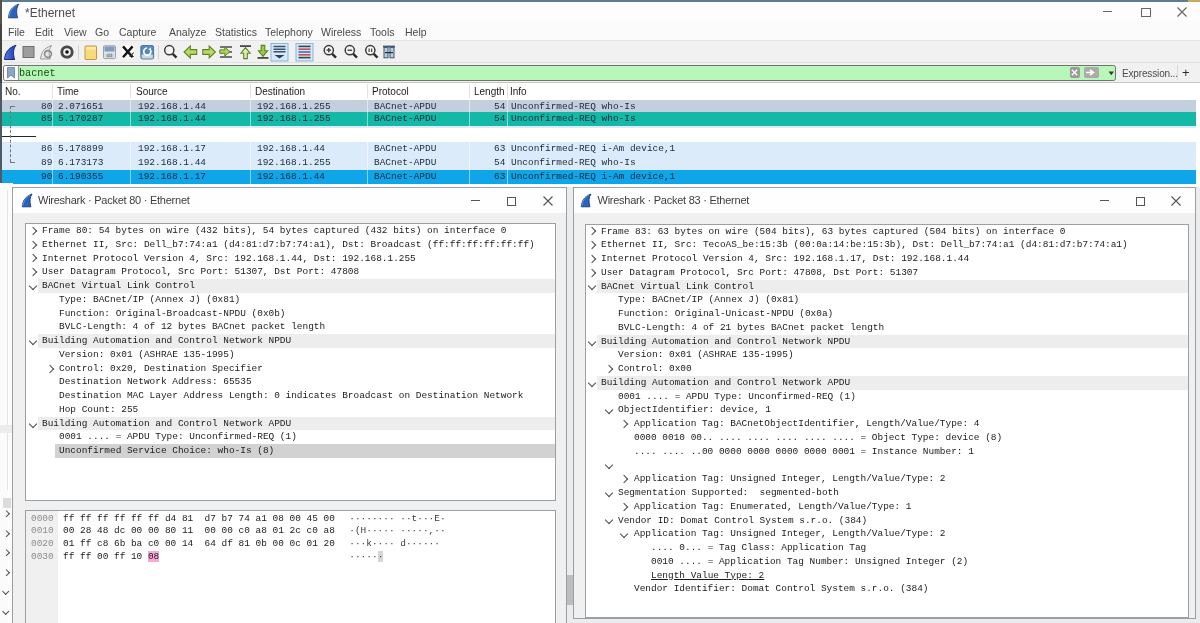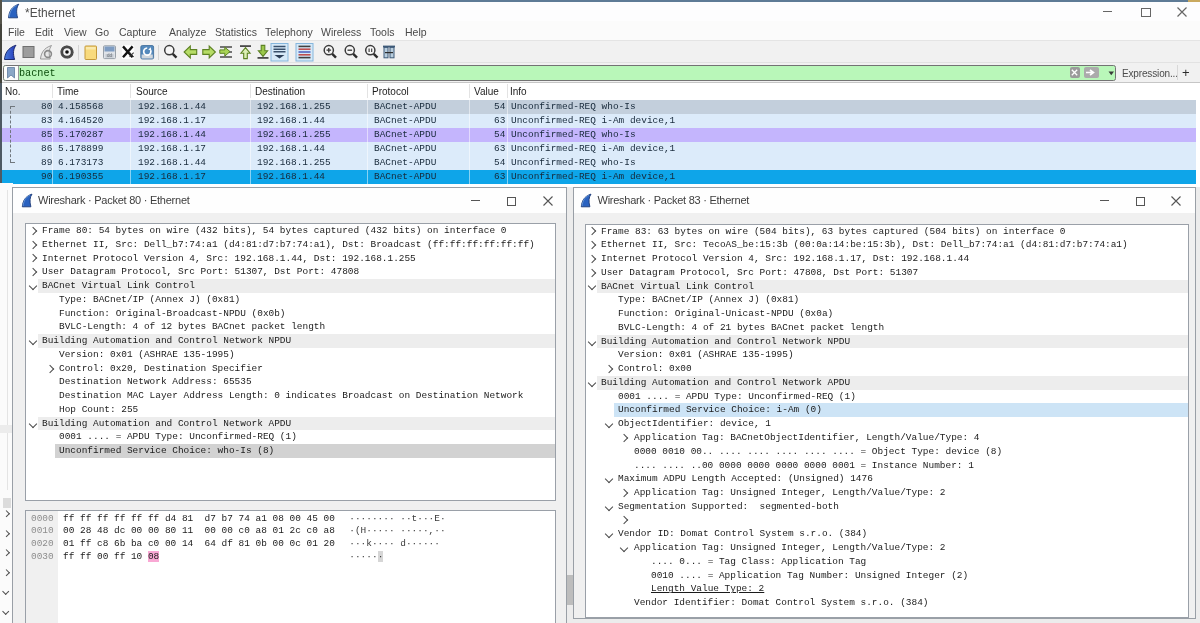--- a/index.html
+++ b/index.html
@@ -200,37 +200,37 @@
     <span style="position:absolute;left:1122px;top:5px;font-size:10px;letter-spacing:-0.15px;color:#4c4c4c;">Expression...</span>
     <div style="position:absolute;left:1177px;top:2px;width:1px;height:15px;background:#d8d8d8;"></div>
     <span style="position:absolute;left:1182px;top:2px;font-size:13px;color:#2b2b2b;">+</span>
   </div>
   <div class="abs" id="plheader">
     <span class="hcol" style="left:5px;">No.</span>
     <span class="hcol" style="left:57px;">Time</span>
     <span class="hcol" style="left:136px;">Source</span>
     <span class="hcol" style="left:255px;">Destination</span>
     <span class="hcol" style="left:372px;">Protocol</span>
-    <span class="hcol" style="left:474px;">Value</span>
+    <span class="hcol" style="left:474px;">Length</span>
     <span class="hcol" style="left:510px;">Info</span>
     <div class="hsep" style="left:52px;"></div>
     <div class="hsep" style="left:130px;"></div>
     <div class="hsep" style="left:250px;"></div>
     <div class="hsep" style="left:367px;"></div>
     <div class="hsep" style="left:469px;"></div>
     <div class="hsep" style="left:506.5px;"></div>
   </div>
   <div class="abs m" id="packets">
     <div class="prow" style="top:0;background:#c3cfdc;">
-      <span style="left:39px;">80</span><span style="left:56px;">4.158568</span><span style="left:136px;">192.168.1.44</span><span style="left:255px;">192.168.1.255</span><span style="left:372px;">BACnet-APDU</span><span style="left:492px;">54</span><span style="left:509px;">Unconfirmed-REQ who-Is</span>
+      <span style="left:39px;">80</span><span style="left:56px;">2.071651</span><span style="left:136px;">192.168.1.44</span><span style="left:255px;">192.168.1.255</span><span style="left:372px;">BACnet-APDU</span><span style="left:492px;">54</span><span style="left:509px;">Unconfirmed-REQ who-Is</span>
     </div>
     <div class="prow" style="top:14px;background:#dcebfa;">
       <span style="left:39px;">83</span><span style="left:56px;">4.164520</span><span style="left:136px;">192.168.1.17</span><span style="left:255px;">192.168.1.44</span><span style="left:372px;">BACnet-APDU</span><span style="left:492px;">63</span><span style="left:509px;">Unconfirmed-REQ i-Am device,1</span>
     </div>
-    <div class="prow" style="top:28px;background:#c4b5fd;text-decoration:underline;">
+    <div class="prow" style="top:12px;background:#14b8a6;text-decoration:underline;">
       <span style="left:39px;">85</span><span style="left:56px;">5.170287</span><span style="left:136px;">192.168.1.44</span><span style="left:255px;">192.168.1.255</span><span style="left:372px;">BACnet-APDU</span><span style="left:492px;">54</span><span style="left:509px;">Unconfirmed-REQ who-Is</span>
     </div>
     <div class="prow" style="top:42px;background:#dcebfa;">
       <span style="left:39px;">86</span><span style="left:56px;">5.178899</span><span style="left:136px;">192.168.1.17</span><span style="left:255px;">192.168.1.44</span><span style="left:372px;">BACnet-APDU</span><span style="left:492px;">63</span><span style="left:509px;">Unconfirmed-REQ i-Am device,1</span>
     </div>
     <div class="prow" style="top:56px;background:#dcebfa;">
       <span style="left:39px;">89</span><span style="left:56px;">6.173173</span><span style="left:136px;">192.168.1.44</span><span style="left:255px;">192.168.1.255</span><span style="left:372px;">BACnet-APDU</span><span style="left:492px;">54</span><span style="left:509px;">Unconfirmed-REQ who-Is</span>
     </div>
     <div class="prow" style="top:70px;background:#0ea5e9;">
       <span style="left:39px;">90</span><span style="left:56px;">6.190355</span><span style="left:136px;">192.168.1.17</span><span style="left:255px;">192.168.1.44</span><span style="left:372px;">BACnet-APDU</span><span style="left:492px;">63</span><span style="left:509px;">Unconfirmed-REQ i-Am device,1</span>
@@ -342,29 +342,28 @@
       <div class="tr"><i class="c" style="left:3.5px;"></i><b style="left:15.5px;">User Datagram Protocol, Src Port: 47808, Dst Port: 51307</b></div>
       <div class="tr" style="background:linear-gradient(90deg,rgba(0,0,0,0) 11.5px,#ededed 11.5px);"><i class="e" style="left:3.5px;"></i><b style="left:15.5px;">BACnet Virtual Link Control</b></div>
       <div class="tr"><b style="left:32.5px;">Type: BACnet/IP (Annex J) (0x81)</b></div>
       <div class="tr"><b style="left:32.5px;">Function: Original-Unicast-NPDU (0x0a)</b></div>
       <div class="tr"><b style="left:32.5px;">BVLC-Length: 4 of 21 bytes BACnet packet length</b></div>
       <div class="tr" style="background:linear-gradient(90deg,rgba(0,0,0,0) 11.5px,#ededed 11.5px);"><i class="e" style="left:3.5px;"></i><b style="left:15.5px;">Building Automation and Control Network NPDU</b></div>
       <div class="tr"><b style="left:32.5px;">Version: 0x01 (ASHRAE 135-1995)</b></div>
       <div class="tr"><i class="c" style="left:20.5px;"></i><b style="left:32.5px;">Control: 0x00</b></div>
       <div class="tr" style="background:linear-gradient(90deg,rgba(0,0,0,0) 11.5px,#ededed 11.5px);"><i class="e" style="left:3.5px;"></i><b style="left:15.5px;">Building Automation and Control Network APDU</b></div>
       <div class="tr"><b style="left:32.5px;">0001 .... = APDU Type: Unconfirmed-REQ (1)</b></div>
-      <div class="tr" style="background:linear-gradient(90deg,rgba(0,0,0,0) 28.5px,#cde4f6 28.5px);"><b style="left:32.5px;">Unconfirmed Service Choice: i-Am (0)</b></div>
       <div class="tr"><i class="e" style="left:20.5px;"></i><b style="left:32.5px;">ObjectIdentifier: device, 1</b></div>
       <div class="tr"><i class="c" style="left:35px;"></i><b style="left:48.5px;">Application Tag: BACnetObjectIdentifier, Length/Value/Type: 4</b></div>
       <div class="tr"><b style="left:48.5px;">0000 0010 00.. .... .... .... .... .... = Object Type: device (8)</b></div>
       <div class="tr"><b style="left:48.5px;">.... .... ..00 0000 0000 0000 0000 0001 = Instance Number: 1</b></div>
-      <div class="tr"><i class="e" style="left:20.5px;"></i><b style="left:32.5px;">Maximum ADPU Length Accepted: (Unsigned) 1476</b></div>
+      <div class="tr"><i class="e" style="left:20.5px;"></i></div>
       <div class="tr"><i class="c" style="left:35px;"></i><b style="left:48.5px;">Application Tag: Unsigned Integer, Length/Value/Type: 2</b></div>
       <div class="tr"><i class="e" style="left:20.5px;"></i><b style="left:32.5px;">Segmentation Supported:  segmented-both</b></div>
-      <div class="tr"><i class="c" style="left:35px;"></i></div>
+      <div class="tr"><i class="c" style="left:35px;"></i><b style="left:48.5px;">Application Tag: Enumerated, Length/Value/Type: 1</b></div>
       <div class="tr"><i class="e" style="left:20.5px;"></i><b style="left:32.5px;">Vendor ID: Domat Control System s.r.o. (384)</b></div>
       <div class="tr"><i class="e" style="left:35px;"></i><b style="left:48.5px;">Application Tag: Unsigned Integer, Length/Value/Type: 2</b></div>
       <div class="tr"><b style="left:65.5px;">.... 0... = Tag Class: Application Tag</b></div>
       <div class="tr"><b style="left:65.5px;">0010 .... = Application Tag Number: Unsigned Integer (2)</b></div>
       <div class="tr"><b style="left:65.5px;text-decoration:underline;">Length Value Type: 2</b></div>
       <div class="tr"><b style="left:48.5px;">Vendor Identifier: Domat Control System s.r.o. (384)</b></div>
     </div>
   </div>
 </div>
 

